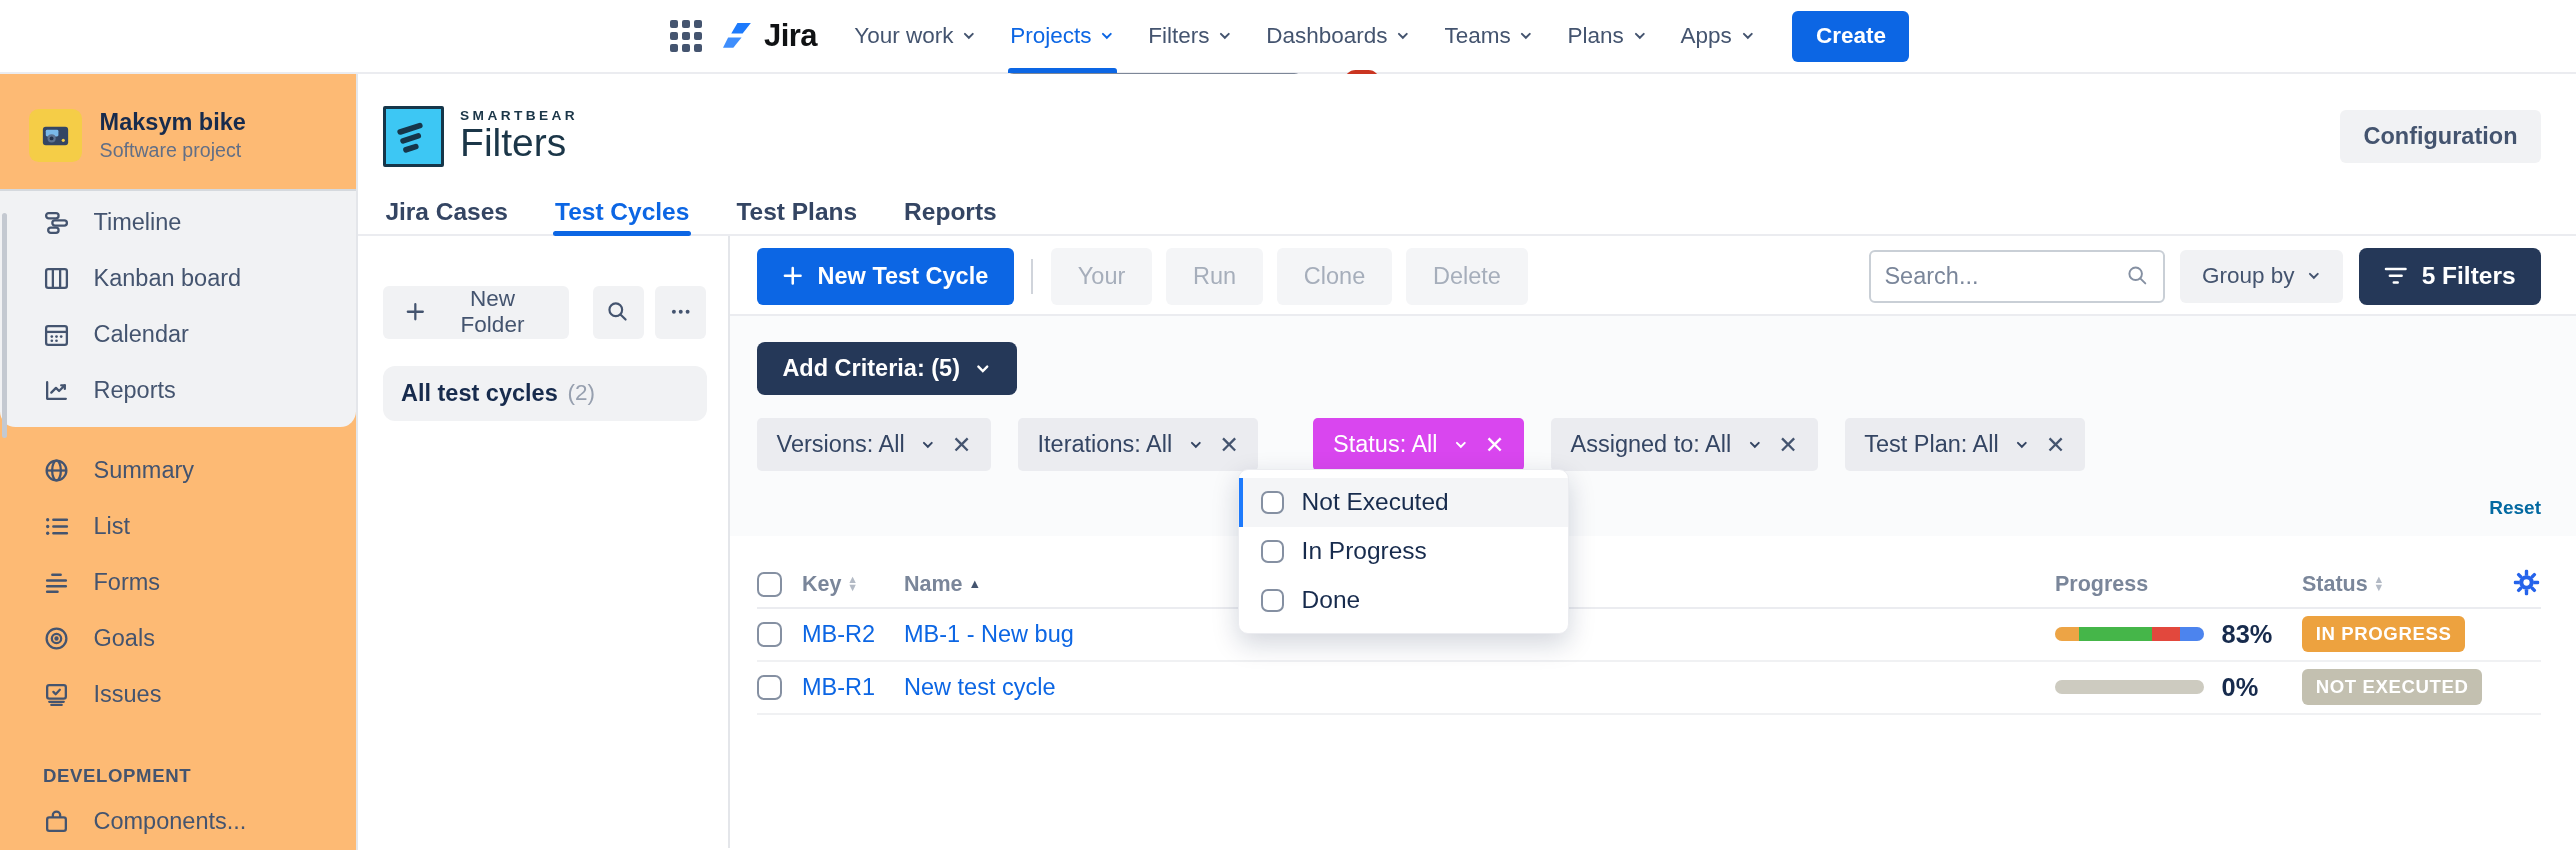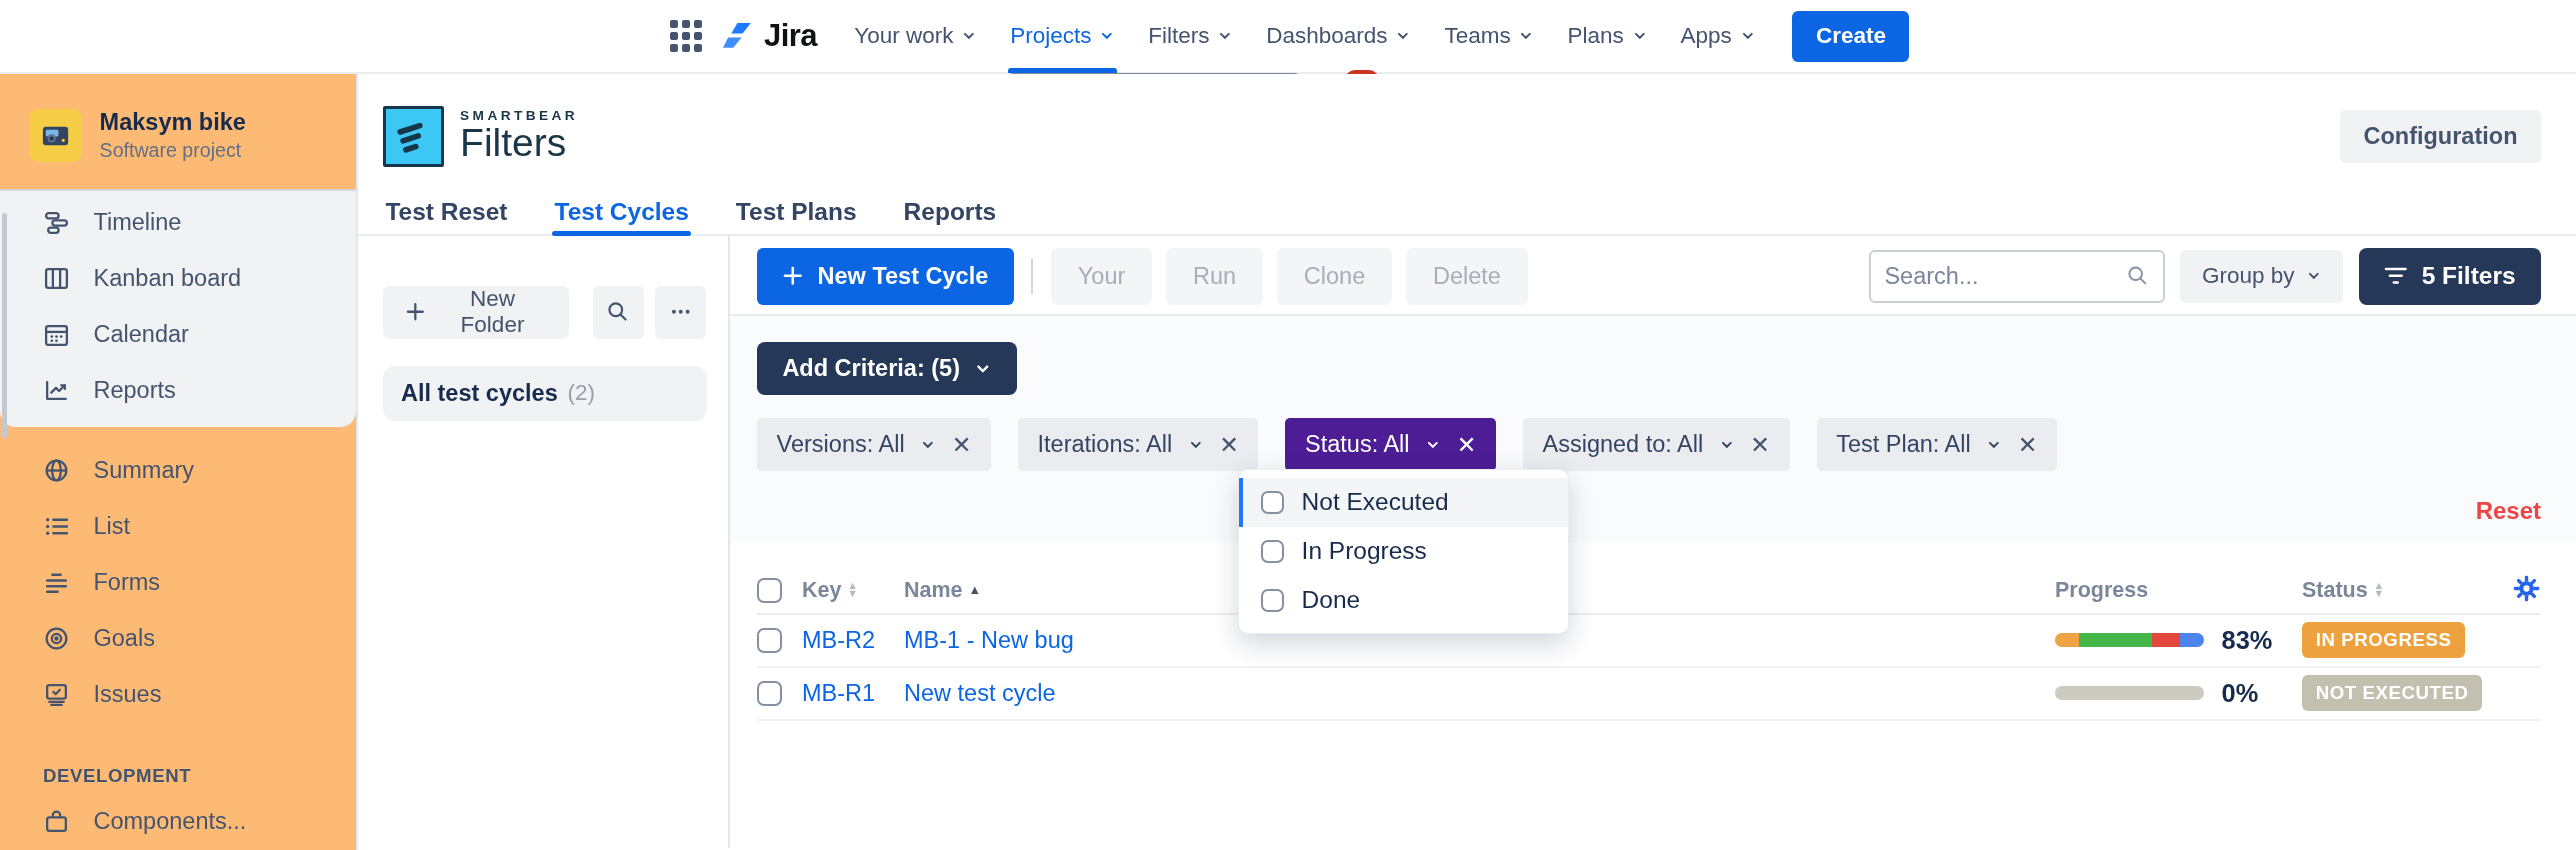--- a/index.html
+++ b/index.html
@@ -90,24 +90,24 @@
   .tb-search input::placeholder { color:#7A869A; opacity:1; }
   .btn-navy { background:#253858; color:#fff; border:none; border-radius:7.8px; height:57px; padding:0 25.4px;
               font-size:24.5px; font-weight:700; display:flex; align-items:center; gap:13.7px; cursor:pointer; font-family:inherit; }
 
   .filter-panel { margin:9.8px -35px 0 -27px; padding:25.4px 35px 17.6px 27px; background:#FAFBFC; border-top:2px solid #EBECF0; }
   .add-criteria { height:53px; font-size:23.5px; font-weight:600; border-radius:7.8px; }
   .chip-row { margin-top:23.5px; display:flex; gap:27px; }
   .chip { display:flex; align-items:center; gap:15.7px; background:#EBECF0; border:none; border-radius:4.9px; height:53px;
           padding:0 19.6px; font-size:23.5px; color:#344563; cursor:pointer; font-family:inherit; }
   .chip .x { font-size:23.5px; color:#44546F; }
-  .chip.active { background:#4c1d95; color:#fff; }
+  .chip.active { background:#d946ef; color:#fff;margin-left:28px; }
   .chip.active .x { color:#fff; }
   .reset-row { text-align:right; margin-top:25.4px; }
-  .reset-link { font-size:24px; font-weight:600; color:#ef4444; background:none; border:none; cursor:pointer; font-family:inherit; }
+  .reset-link { font-size:19px; font-weight:600; color:#0369a1; background:none; border:none; cursor:pointer; font-family:inherit; }
 
   
   .dropdown { position:absolute; left:508px; top:233px; width:331px; background:#fff; border:1px solid #EBECF0;
               border-radius:9.8px; box-shadow:0 9.8px 27px rgba(9,30,66,.18); padding:7.8px 0; z-index:30; }
   .dd-option { display:flex; align-items:center; gap:17.6px; height:49px; padding:0 21.5px; font-size:24.5px; color:#172B4D;
                position:relative; cursor:pointer; }
   .dd-option.hl { background:#F4F5F7; }
   .dd-option.hl::before { content:""; position:absolute; left:0; top:0; bottom:0; width:3.9px; background:#1D7AFC; }
   .cbx { width:25.4px; height:25.4px; border:2.9px solid #8590A2; border-radius:6.9px; background:#fff; flex:0 0 auto; cursor:pointer; }
   .cbx.sm { width:23.5px; height:23.5px; border-width:2.4px; }
@@ -371,21 +371,21 @@
         </div>
         <div>
           <div class="vendor">SMARTBEAR</div>
           <div class="product">Filters</div>
         </div>
       </div>
       <button class="config-btn">Configuration</button>
     </div>
 
     <div class="tabs-row">
-      <button class="tab">Test Reset</button>
+      <button class="tab">Jira Cases</button>
       <button class="tab active">Test Cycles</button>
       <button class="tab">Test Plans</button>
       <button class="tab">Reports</button>
     </div>
 
     <div class="workarea">
 
       <div class="folderpane">
         <div class="folder-btn-row">
           <button class="btn-light">

